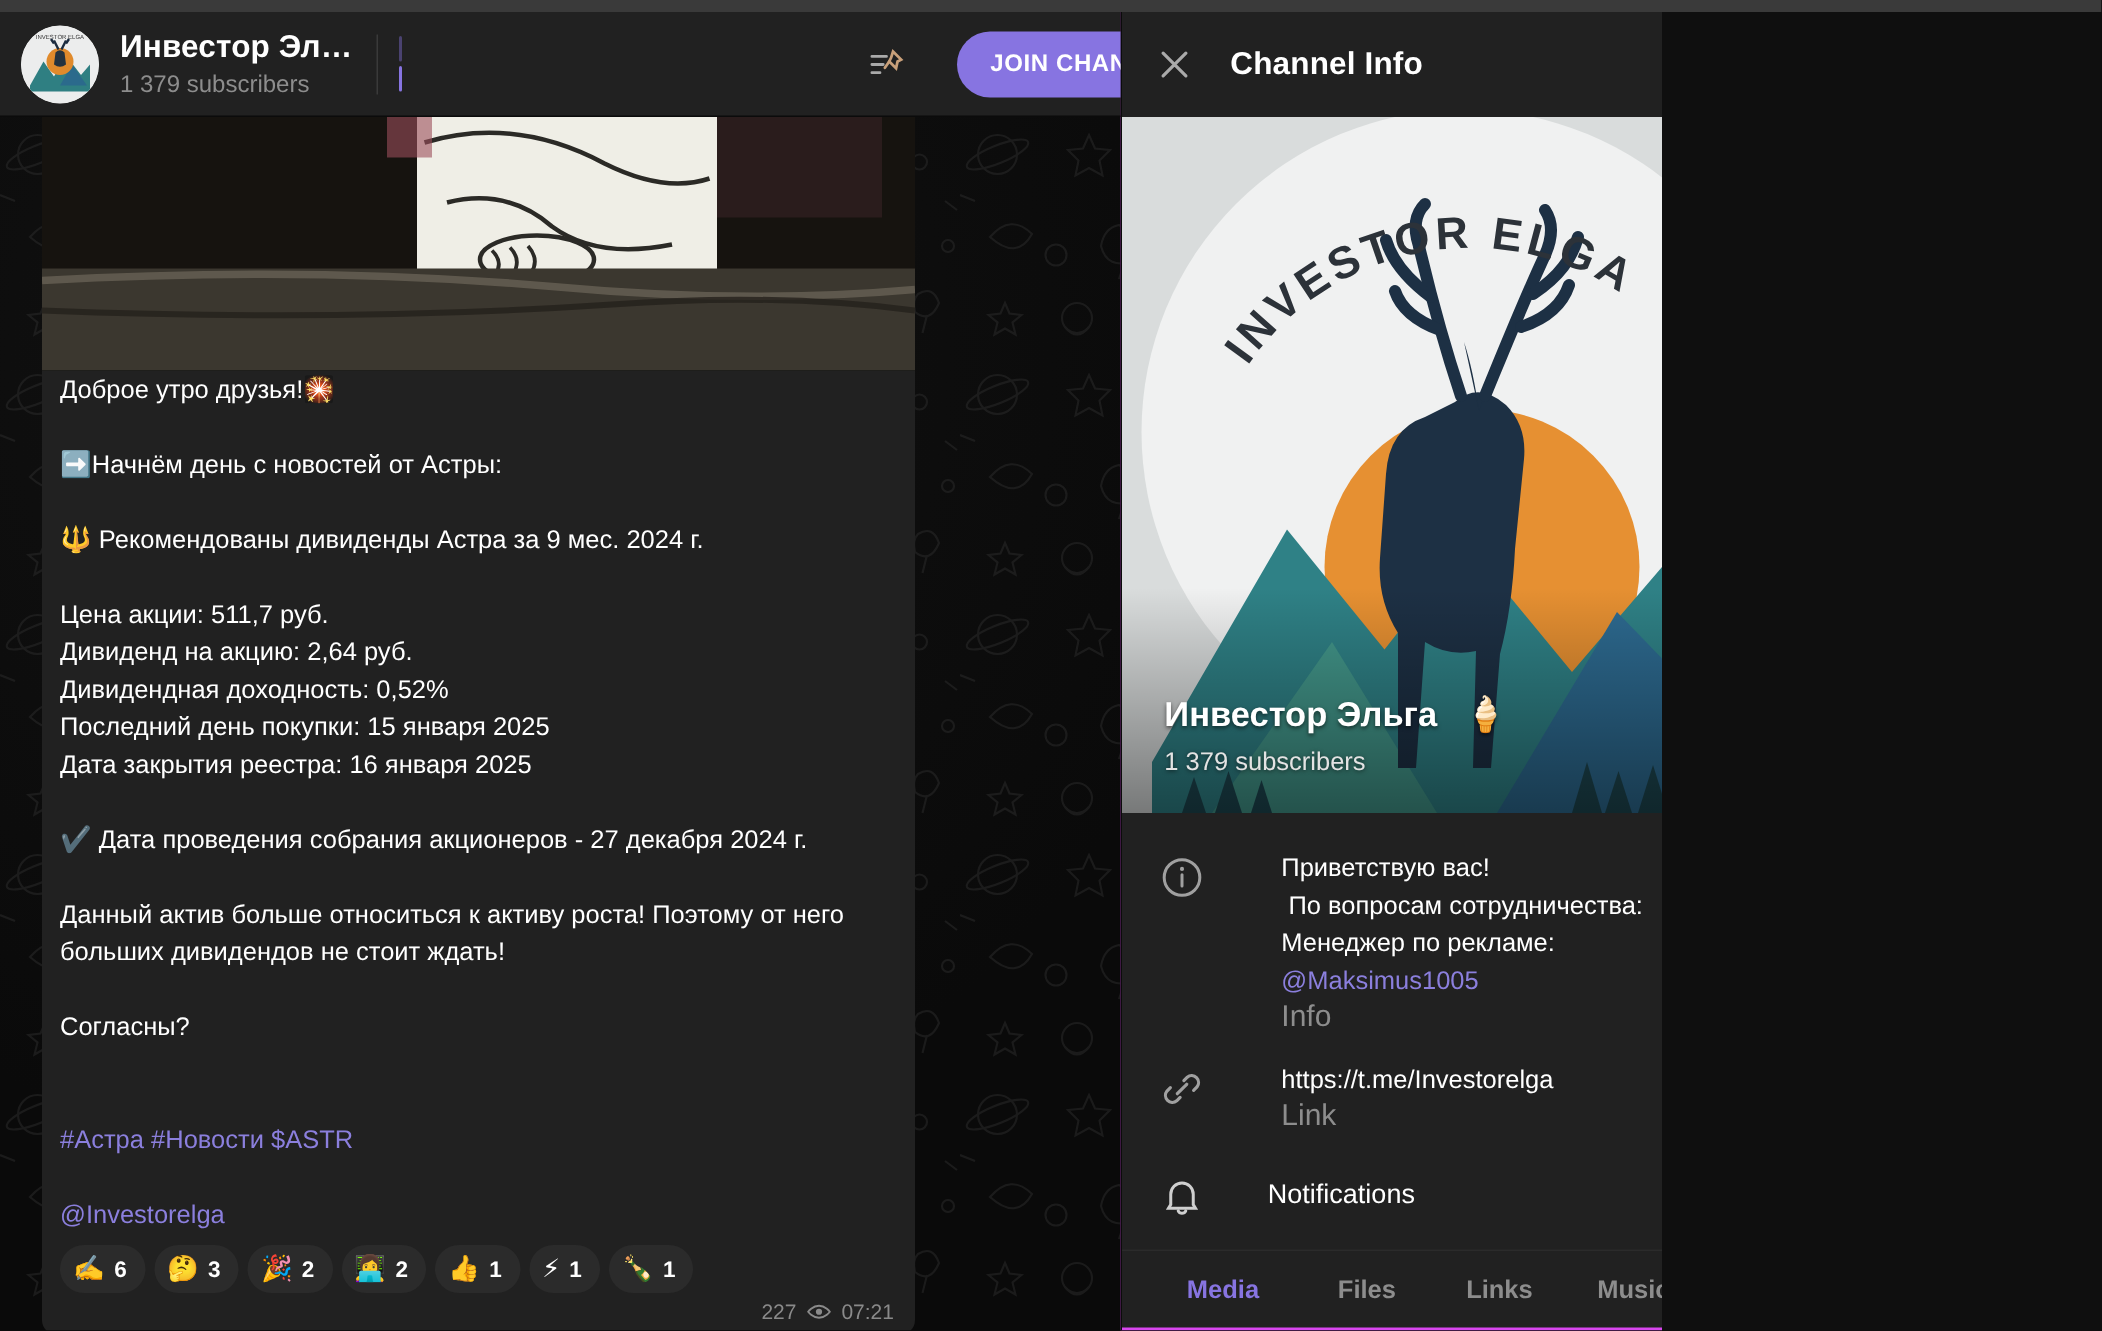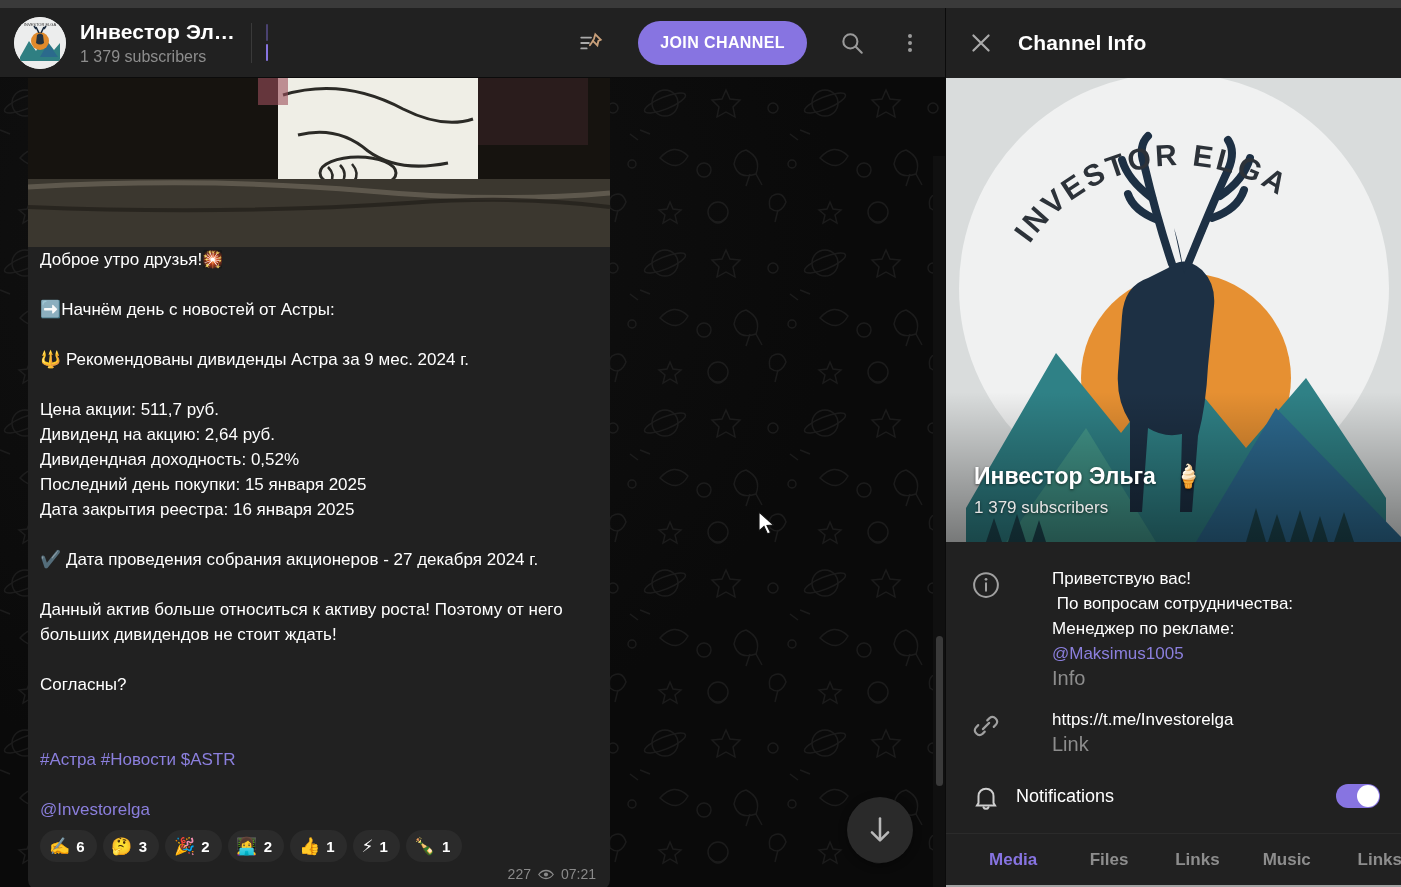--- a/index.html
+++ b/index.html
@@ -4,21 +4,21 @@
 <style>
   * { box-sizing: border-box; margin: 0; padding: 0; }
   html, body {
     width: 1401px; height: 887px;
     background: #0f0f0f;
     font-family: "Liberation Sans", sans-serif;
     overflow: hidden;
   }
   .app {
     position: relative;
-    width: 1401px; height: 887px;
+    width: 1108px; height: 887px;
     background: #0e0e0e;
     display: flex;
   }
   
   .top-strip {
     position: absolute; left: 0; top: 0; width: 1401px; height: 8px;
     background: #3a3a3a; z-index: 60;
   }
 
   
@@ -159,21 +159,21 @@
     background: #3a3a3a; border-radius: 4px;
   }
 
   
   .cursor { position: absolute; left: 757px; top: 511px; z-index: 50; pointer-events: none; }
 
   
   .info-col {
     position: relative;
     width: 456px; height: 887px;
-    background: #a3a3a3;
+    background: #d946ef;
     border-left: 1px solid #0b0b0b;
     overflow: hidden;
   }
   .info-header {
     position: absolute; left: 0; top: 8px; width: 456px; height: 70px;
     background: #212121;
     display: flex; align-items: center; padding-left: 12px;
     z-index: 20;
   }
   .info-title {
@@ -219,21 +219,21 @@
   .info-value {
     color: #fff; font-size: 17px; line-height: 25px; white-space: pre-wrap;
     word-wrap: break-word;
   }
   .info-value .link { color: #8b7fdd; }
   .info-value.linktext { color: #fff; }
   .info-caption { color: #8d8d8d; font-size: 20px; line-height: 22px; margin-top: 1px; }
 
   .toggle-row {
     display: flex; align-items: center;
-    padding: 14px 22px 14px 18px; cursor: pointer;
+    padding: 14px 22px 14px 18px; cursor: pointer; gap: 27px;
   }
   .toggle-label { color: #fff; font-size: 18px; margin-left: 8px; flex: 1 1 auto; }
   .switch {
     width: 44px; height: 24px; border-radius: 12px; background: #8774e1;
     position: relative; flex: 0 0 44px;
   }
   .switch .knob {
     position: absolute; right: 1px; top: 1px;
     width: 22px; height: 22px; border-radius: 50%; background: #fff;
   }

